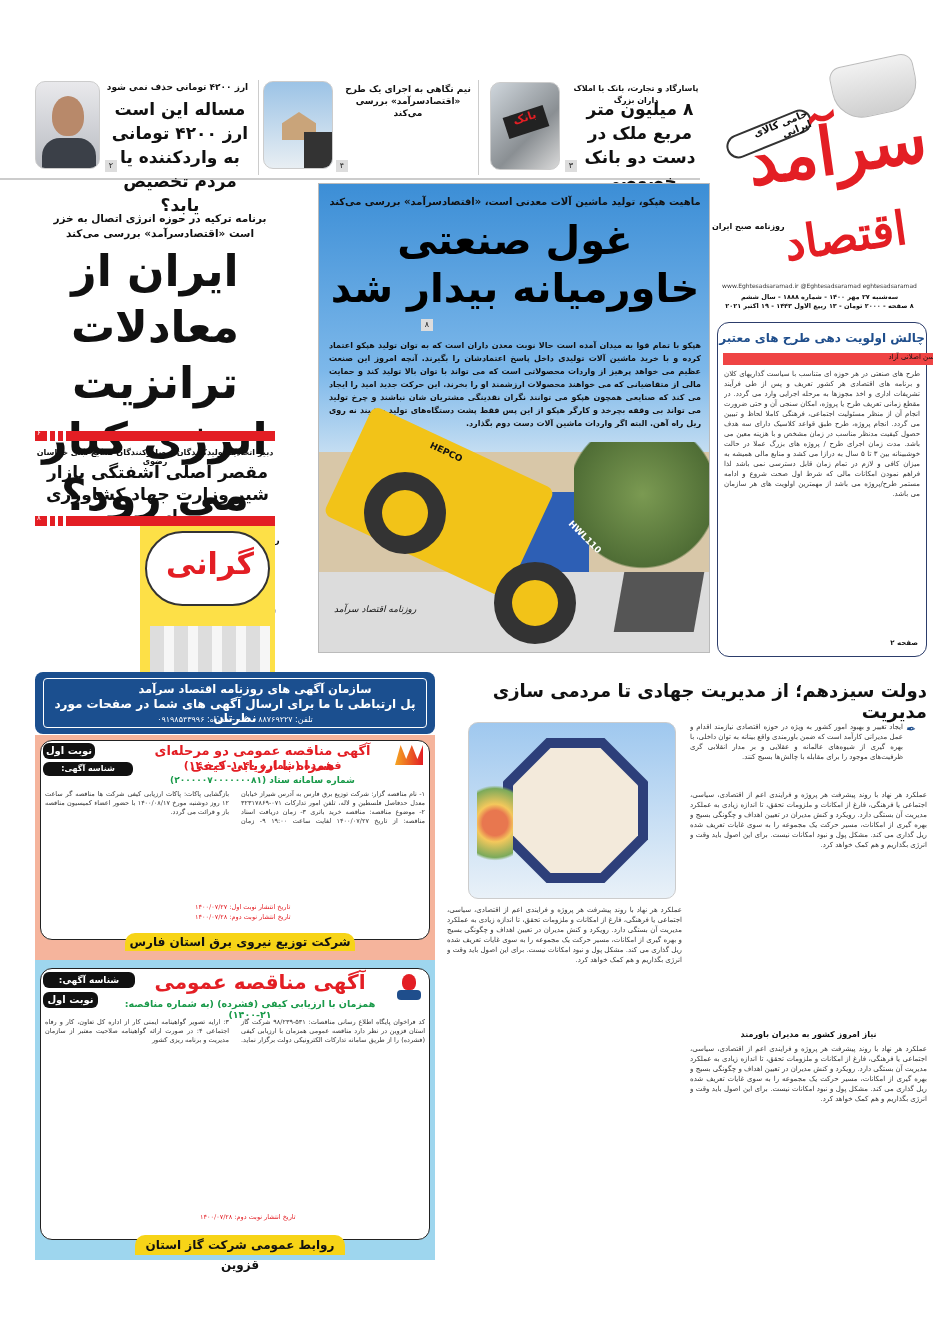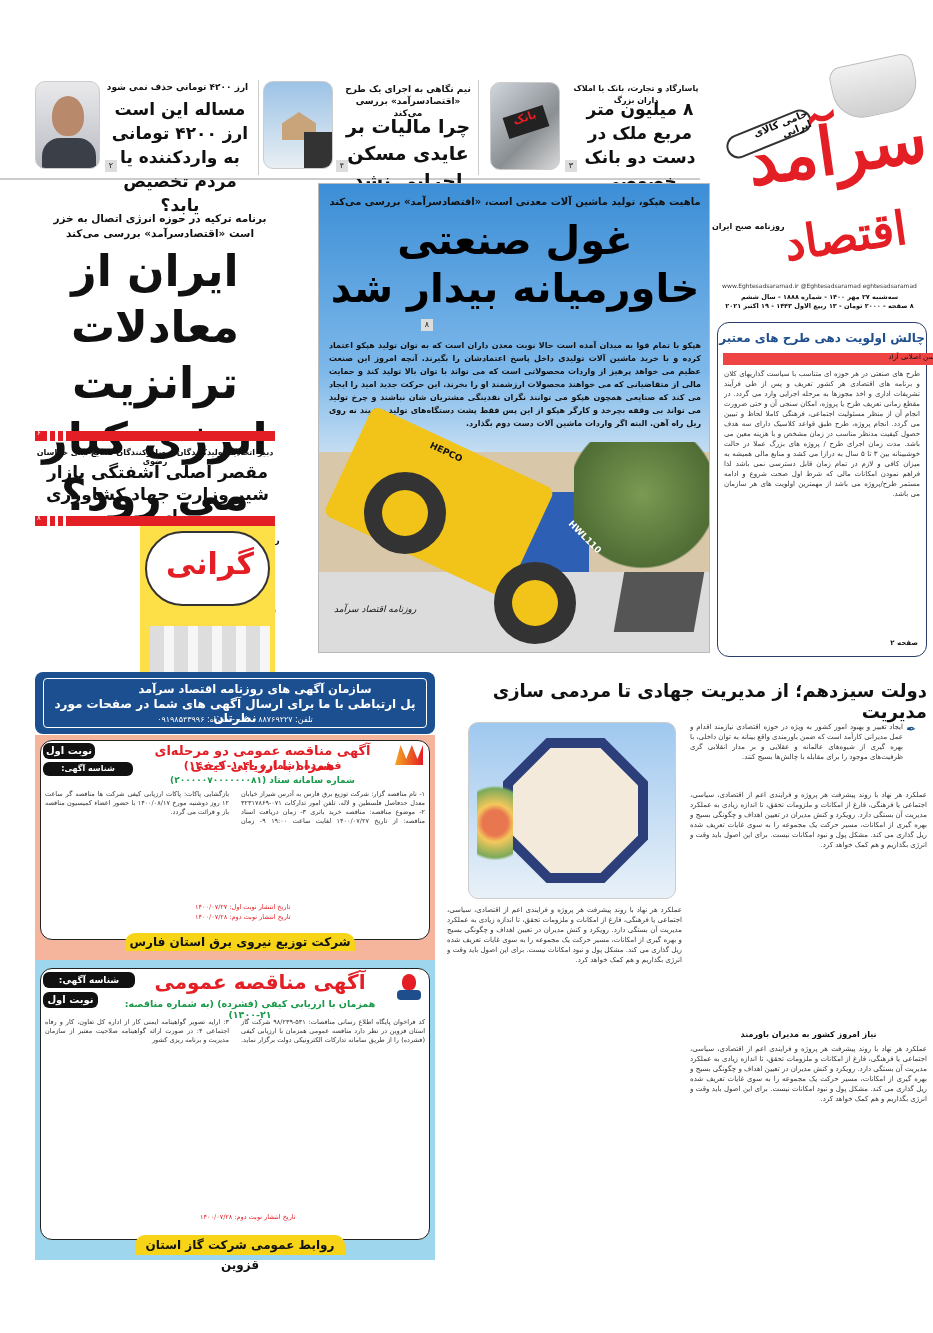--- a/index.html
+++ b/index.html
@@ -69,21 +69,20 @@
   <div class="pg" style="left:80px; top:85px;">۳</div>
 </div>
 <div class="abs" style="left:478px; top:80px; width:1px; height:95px; background:#ccc;"></div>
 
 <div class="abs" style="left:258px; top:75px; width:220px; height:100px;">
   <div class="abs photo" style="left:5px; top:6px; width:70px; height:88px; background:linear-gradient(#9cc3e6,#e8eef3);">
     <div style="position:absolute; left:18px; top:30px; width:34px; height:28px; background:#c9a47a; clip-path: polygon(50% 0,100% 40%,100% 100%,0 100%,0 40%);"></div>
     <div style="position:absolute; left:40px; top:50px; width:30px; height:38px; background:#333;"></div>
   </div>
   <div class="abs teaser-kicker" style="right:5px; top:8px; width:130px;">نیم نگاهی به اجرای یک طرح «اقتصادسرآمد» بررسی می‌کند</div>
-  <div class="abs teaser-title" style="right:0; top:38px; width:140px; font-size:19px; line-height:27px;">چرا مالیات بر عایدی مسکن اجرایی نشد</div>
   <div class="pg" style="left:78px; top:85px;">۴</div>
 </div>
 <div class="abs" style="left:258px; top:80px; width:1px; height:95px; background:#ccc;"></div>
 
 <div class="abs" style="left:30px; top:75px; width:225px; height:100px;">
   <div class="abs photo" style="left:5px; top:6px; width:65px; height:88px; background:linear-gradient(#e9e9ec,#b9bcc2);">
     <div style="position:absolute; left:16px; top:14px; width:32px; height:40px; background:#b8896a; border-radius:50% 50% 45% 45%;"></div>
     <div style="position:absolute; left:6px; top:56px; width:54px; height:32px; background:#3b4048; border-radius:18px 18px 0 0;"></div>
   </div>
   <div class="abs teaser-kicker" style="right:5px; top:6px; width:145px;">ارز ۴۲۰۰ تومانی حذف نمی شود</div>

